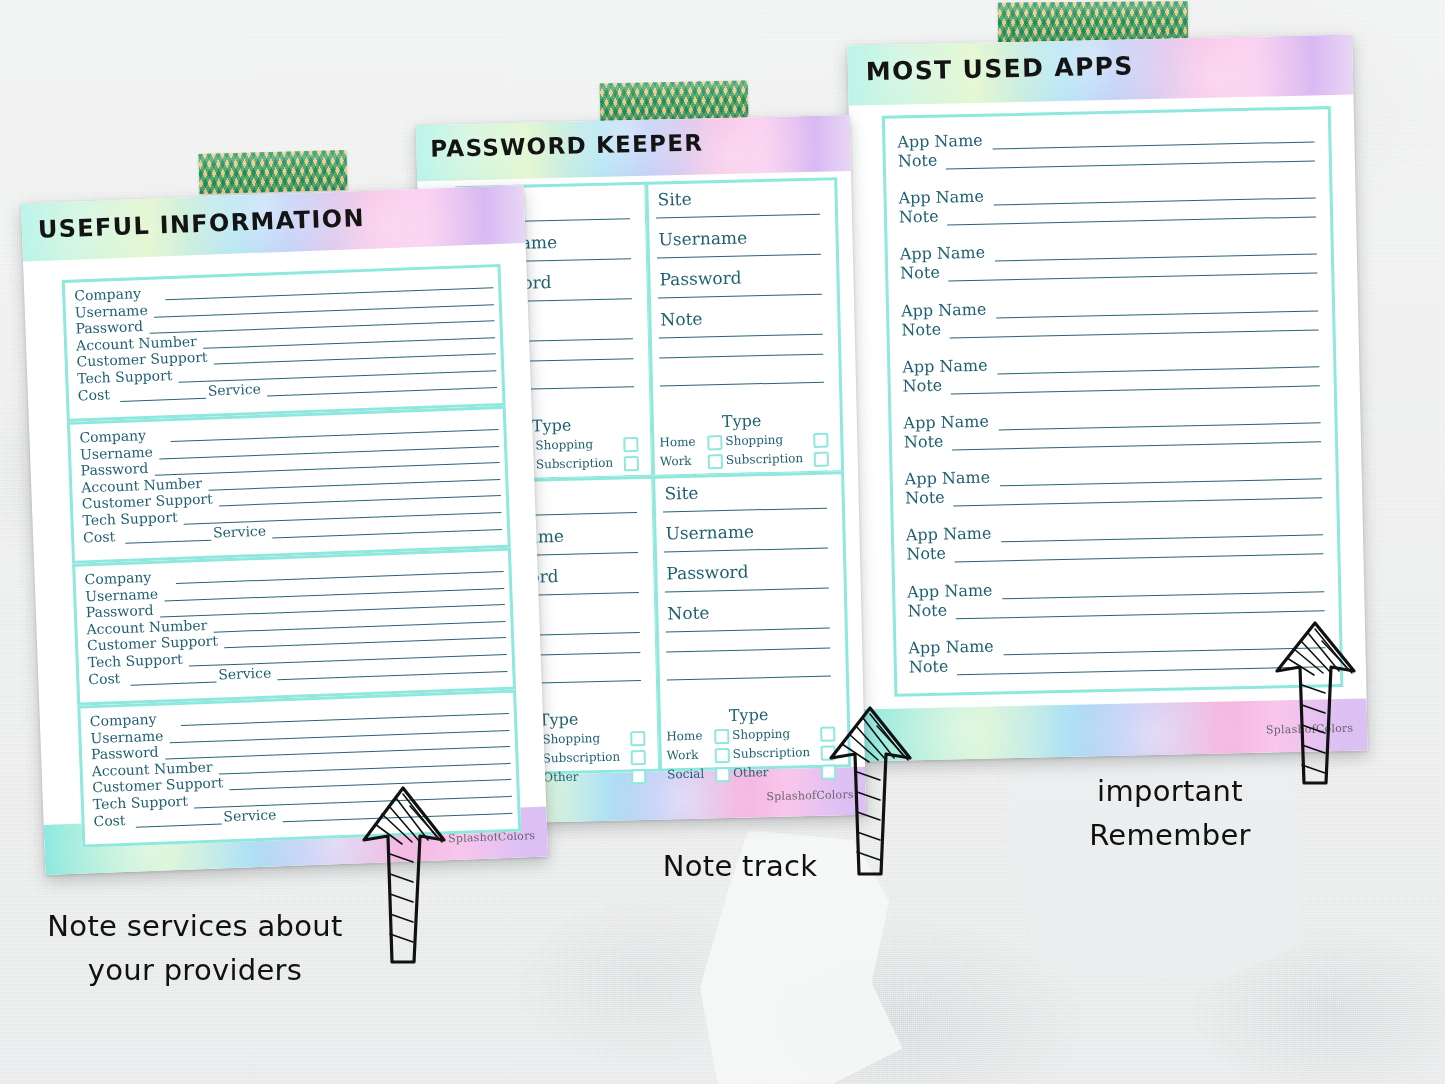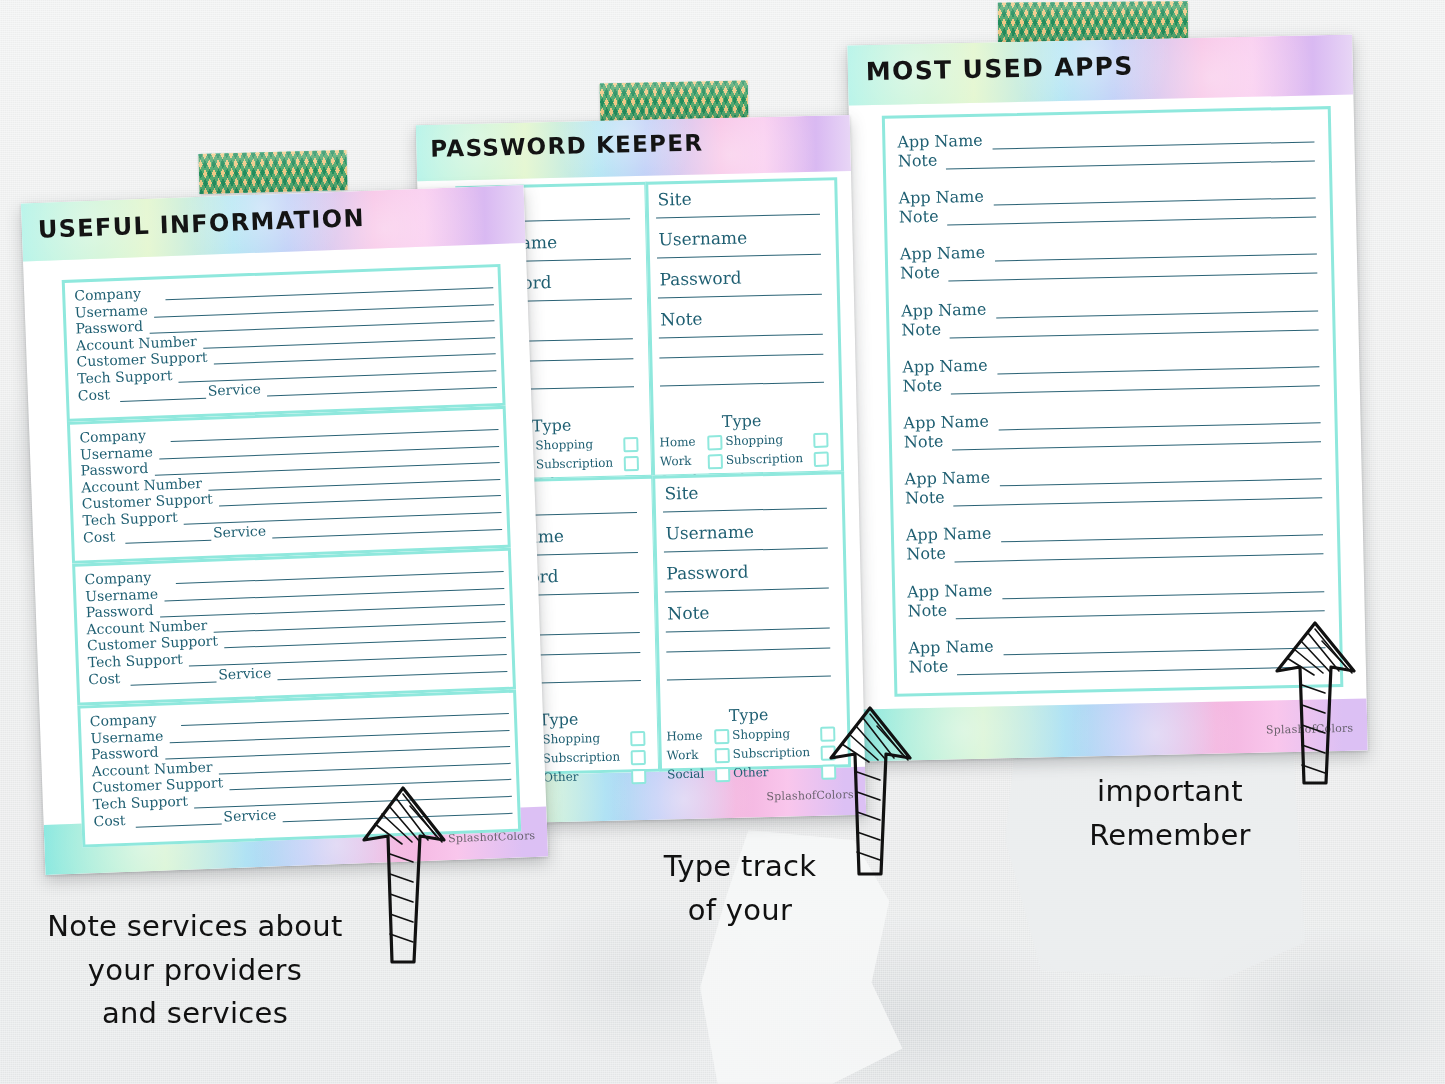--- a/index.html
+++ b/index.html
@@ -491,22 +491,20 @@
     <path d="M30 90 L53 98" stroke-width="1.6"></path>
     <path d="M30 110 L53 118" stroke-width="1.6"></path>
     <path d="M30 130 L53 138" stroke-width="1.6"></path>
     <path d="M30 150 L53 158" stroke-width="1.6"></path>
   </g>
 </svg>
 
 <div class="caption" style="left:30px;top:905px;width:330px;font-size:29px;">
     <div>Note services about</div>
     <div>your providers</div>
-    <div>and services</div>
   </div>
 <div class="caption" style="left:620px;top:845px;width:240px;font-size:29px;">
-    <div>Type track</div>
-    <div>of your</div>
+    <div>Note track</div>
   </div>
 <div class="caption" style="left:1050px;top:770px;width:240px;font-size:29px;">
     <div>important</div>
     <div>Remember</div>
   </div>
 
 </body></html>

